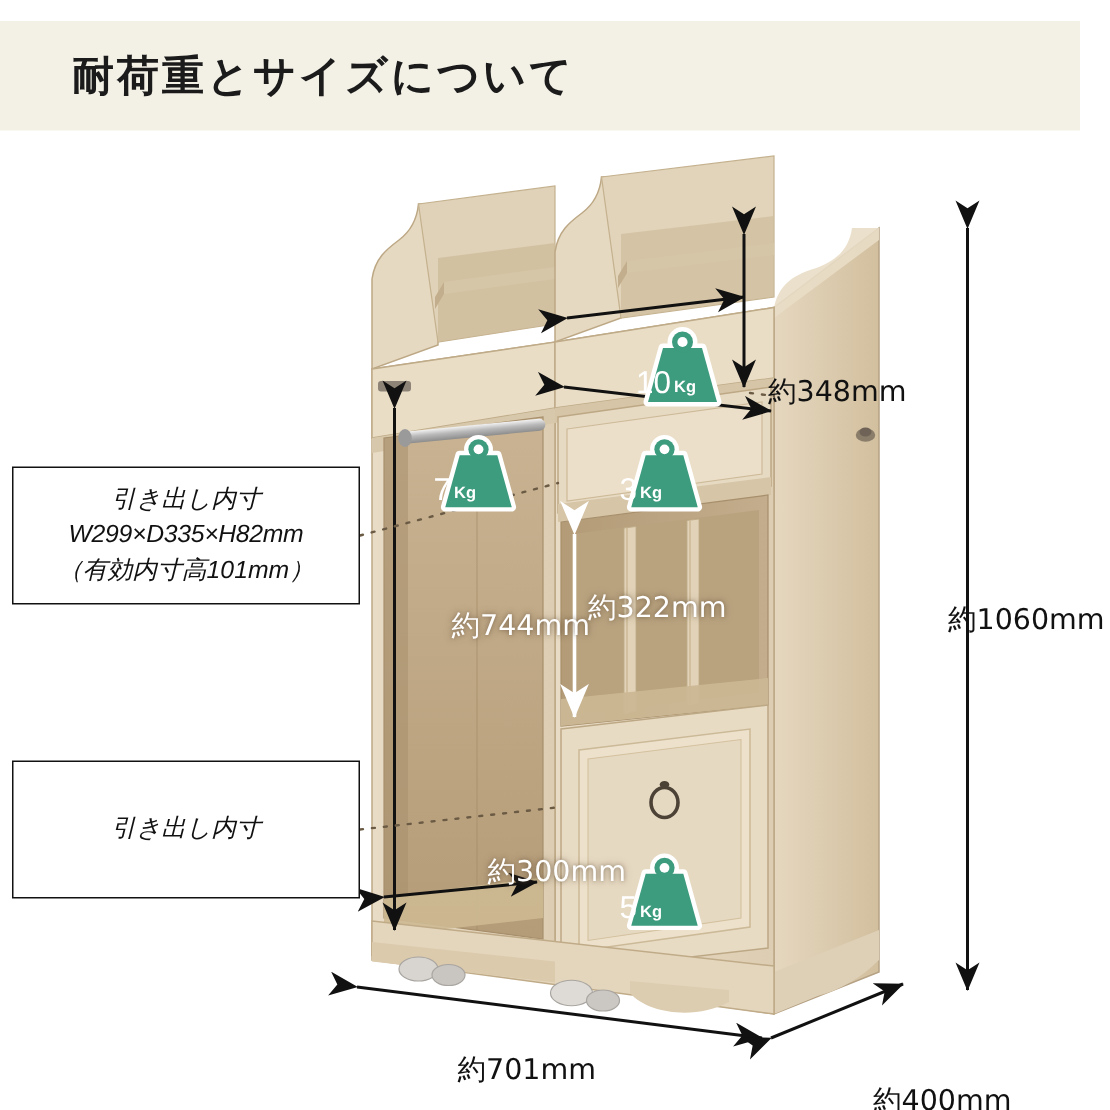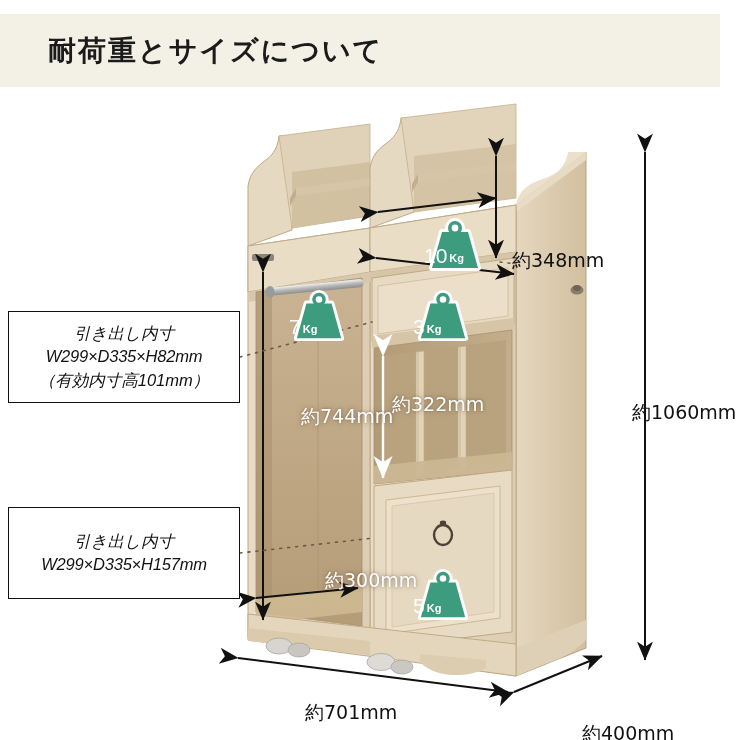--- a/index.html
+++ b/index.html
@@ -253,21 +253,20 @@
   </svg>
 
   <div class="info-box" id="box-upper">
     <div class="l1">引き出し内寸</div>
     <div class="l2">W299×D335×H82mm</div>
     <div class="l3">（有効内寸高101mm）</div>
   </div>
 
   <div class="info-box" id="box-lower">
     <div class="l1">引き出し内寸</div>
-    <div class="l2">W299×D335×H157mm</div>
   </div>
 
   <div class="dim" id="dim-348">約348mm</div>
   <div class="dim" id="dim-1060">約1060mm</div>
   <div class="dim white" id="dim-744">約744mm</div>
   <div class="dim white" id="dim-322">約322mm</div>
   <div class="dim white" id="dim-300">約300mm</div>
   <div class="dim" id="dim-701">約701mm</div>
   <div class="dim" id="dim-400">約400mm</div>
 

